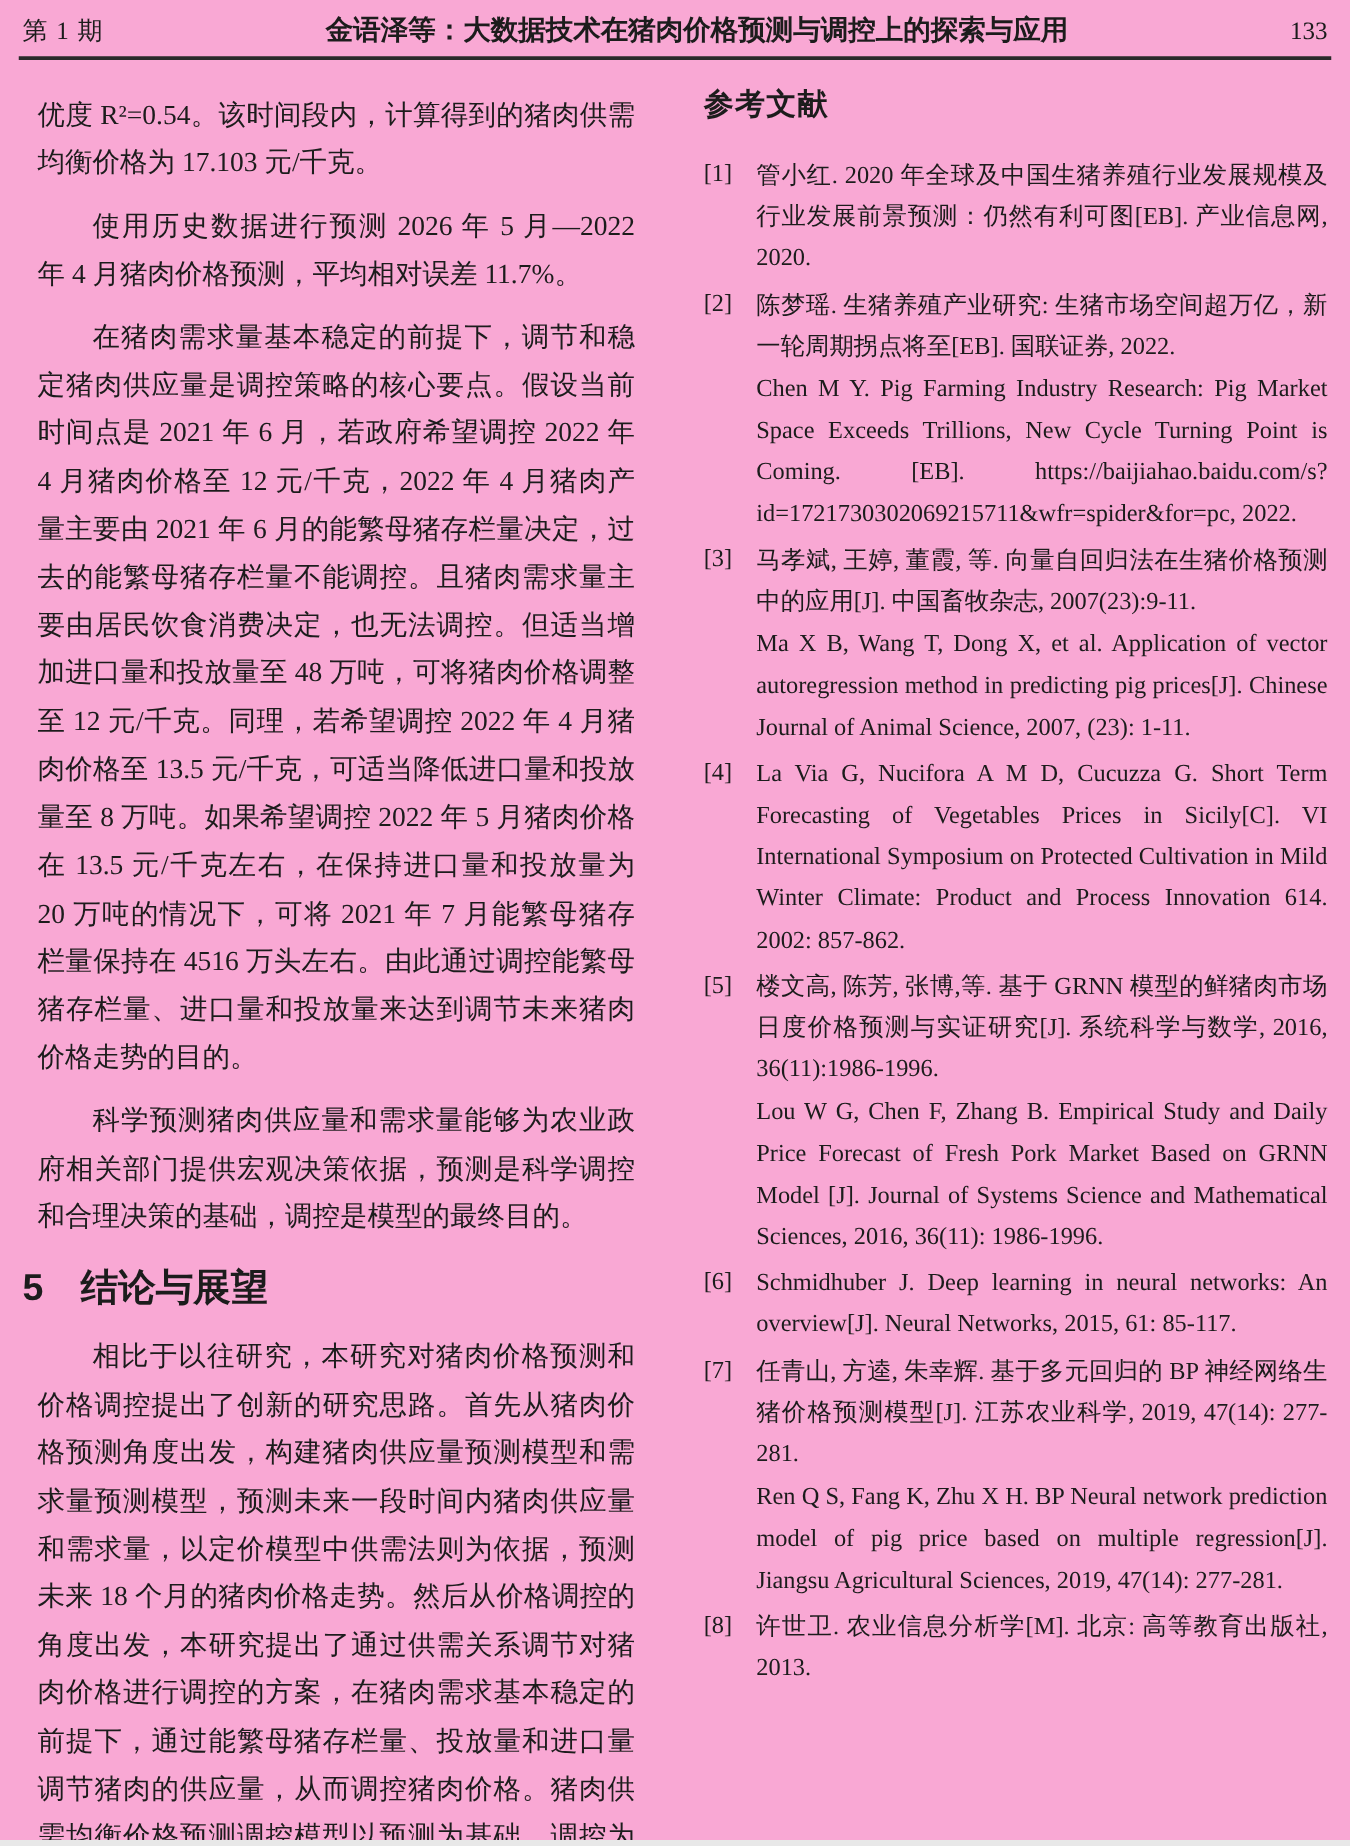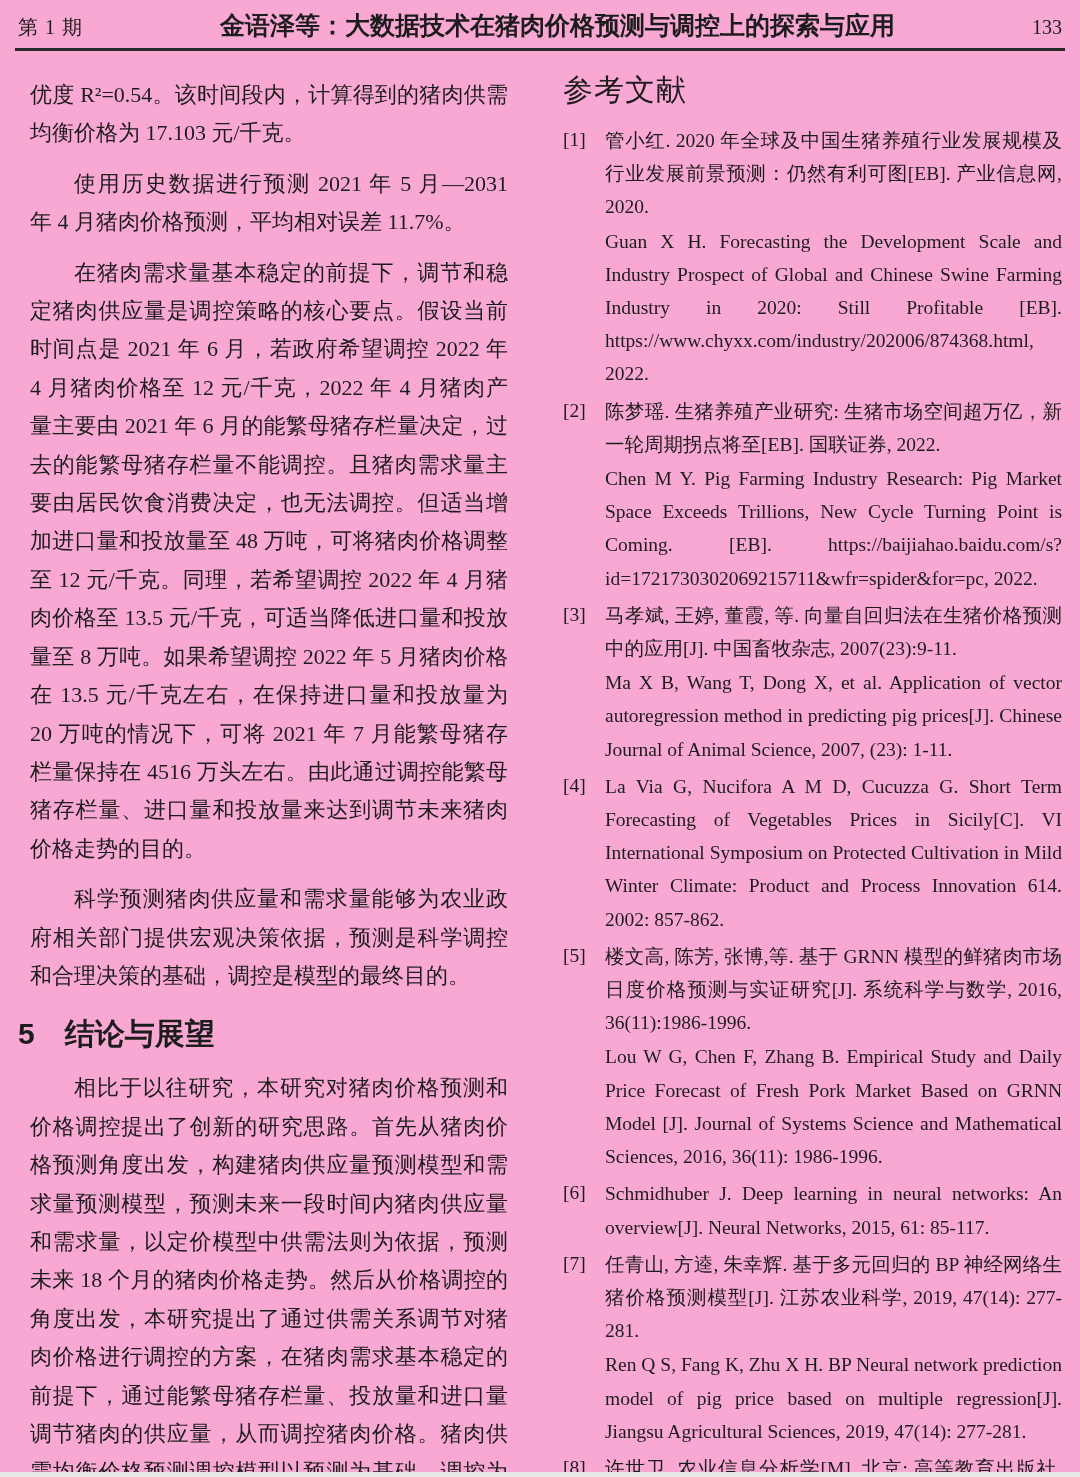--- a/index.html
+++ b/index.html
@@ -14,21 +14,21 @@
     box-sizing:border-box;
   }
   
   .page-header{
     display:flex;justify-content:space-between;align-items:baseline;
     padding:9px 18px 0 18px;
   }
   .issue{font-size:20px;letter-spacing:1px;}
   .running-title{
     font-family:"Liberation Sans","DejaVu Sans",sans-serif;
-    font-weight:bold;font-size:25px;text-align:right;
+    font-weight:bold;font-size:22px;text-align:right;
   }
   .page-number{font-size:20px;text-align:center;}
   .header-rule{height:3px;background:#2a2a2a;margin:6px 15px 0 15px;}
   
   .columns{display:flex;gap:43px;padding:13px 17px 0 18px;box-sizing:border-box;}
   .col-left{
     width:502px;flex:0 0 502px;
     font-size:22px;line-height:38.4px;
     text-align:justify;text-justify:inter-ideograph;
   }
@@ -38,22 +38,22 @@
     font-family:"Liberation Sans","DejaVu Sans",sans-serif;
     font-weight:bold;font-size:30px;
     margin:19px 0 15px 0;line-height:40px;
     display:flex;align-items:baseline;
   }
   .sec-num{margin-right:30px;}
   
   .col-right{width:500px;flex:0 0 500px;}
   .ref-heading{
     font-family:"Liberation Sans","DejaVu Sans",sans-serif;
-    font-weight:normal;font-size:30px;
-    margin:6px 0 12px 0;letter-spacing:1px;
+    font-weight:bold;font-size:24px;
+    margin:6px 0 24px 0;letter-spacing:1px;
   }
   .ref{
     display:flex;
     font-size:19.5px;line-height:33.2px;
     margin-bottom:2px;
   }
   .ref-label{width:41px;flex:0 0 41px;}
   .ref-body{flex:1;text-align:justify;text-justify:inter-ideograph;}
   .ref-zh,.ref-en{margin:1px;overflow-wrap:anywhere;}
 </style>
@@ -66,21 +66,21 @@
     <span class="issue">第 1 期</span>
     <span class="running-title">金语泽等：大数据技术在猪肉价格预测与调控上的探索与应用</span>
     <span class="page-number">133</span>
   </header>
   <div class="header-rule"></div>
 
   <main class="columns">
     <section class="col-left" id="left-col">
   <p class="para">优度 R²=0.54。该时间段内，计算得到的猪肉供需均衡价格为 17.103 元/千克。</p>
 
-  <p class="para indent">使用历史数据进行预测 2021 年 5 月—2031 年 4 月猪肉价格预测，平均相对误差 11.7%。</p>
+  <p class="para indent">使用历史数据进行预测 2026 年 5 月—2022 年 4 月猪肉价格预测，平均相对误差 11.7%。</p>
 
   <p class="para indent">在猪肉需求量基本稳定的前提下，调节和稳定猪肉供应量是调控策略的核心要点。假设当前时间点是 2021 年 6 月，若政府希望调控 2022 年 4 月猪肉价格至 12 元/千克，2022 年 4 月猪肉产量主要由 2021 年 6 月的能繁母猪存栏量决定，过去的能繁母猪存栏量不能调控。且猪肉需求量主要由居民饮食消费决定，也无法调控。但适当增加进口量和投放量至 48 万吨，可将猪肉价格调整至 12 元/千克。同理，若希望调控 2022 年 4 月猪肉价格至 13.5 元/千克，可适当降低进口量和投放量至 8 万吨。如果希望调控 2022 年 5 月猪肉价格在 13.5 元/千克左右，在保持进口量和投放量为 20 万吨的情况下，可将 2021 年 7 月能繁母猪存栏量保持在 4516 万头左右。由此通过调控能繁母猪存栏量、进口量和投放量来达到调节未来猪肉价格走势的目的。</p>
 
   <p class="para indent">科学预测猪肉供应量和需求量能够为农业政府相关部门提供宏观决策依据，预测是科学调控和合理决策的基础，调控是模型的最终目的。</p>
 
   <h1 class="section-heading">
     <span class="sec-num">5</span>
     <span class="sec-title">结论与展望</span>
   </h1>
 
@@ -88,21 +88,20 @@
 
 </section>
 
     <section class="col-right">
       <h2 class="ref-heading">参考文献</h2>
       <div id="ref-list">
   <div class="ref">
     <span class="ref-label">[1]</span>
     <div class="ref-body">
       <p class="ref-zh">管小红. 2020 年全球及中国生猪养殖行业发展规模及行业发展前景预测：仍然有利可图[EB]. 产业信息网, 2020.</p>
-      <p class="ref-en">Guan X H. Forecasting the Development Scale and Industry Prospect of Global and Chinese Swine Farming Industry in 2020: Still Profitable [EB]. https://www.chyxx.com/industry/202006/874368.html, 2022.</p>
     </div>
   </div>
 
   <div class="ref">
     <span class="ref-label">[2]</span>
     <div class="ref-body">
       <p class="ref-zh">陈梦瑶. 生猪养殖产业研究: 生猪市场空间超万亿，新一轮周期拐点将至[EB]. 国联证券, 2022.</p>
       <p class="ref-en">Chen M Y. Pig Farming Industry Research: Pig Market Space Exceeds Trillions, New Cycle Turning Point is Coming. [EB]. https://baijiahao.baidu.com/s?id=1721730302069215711&amp;wfr=spider&amp;for=pc, 2022.</p>
     </div>
   </div>

